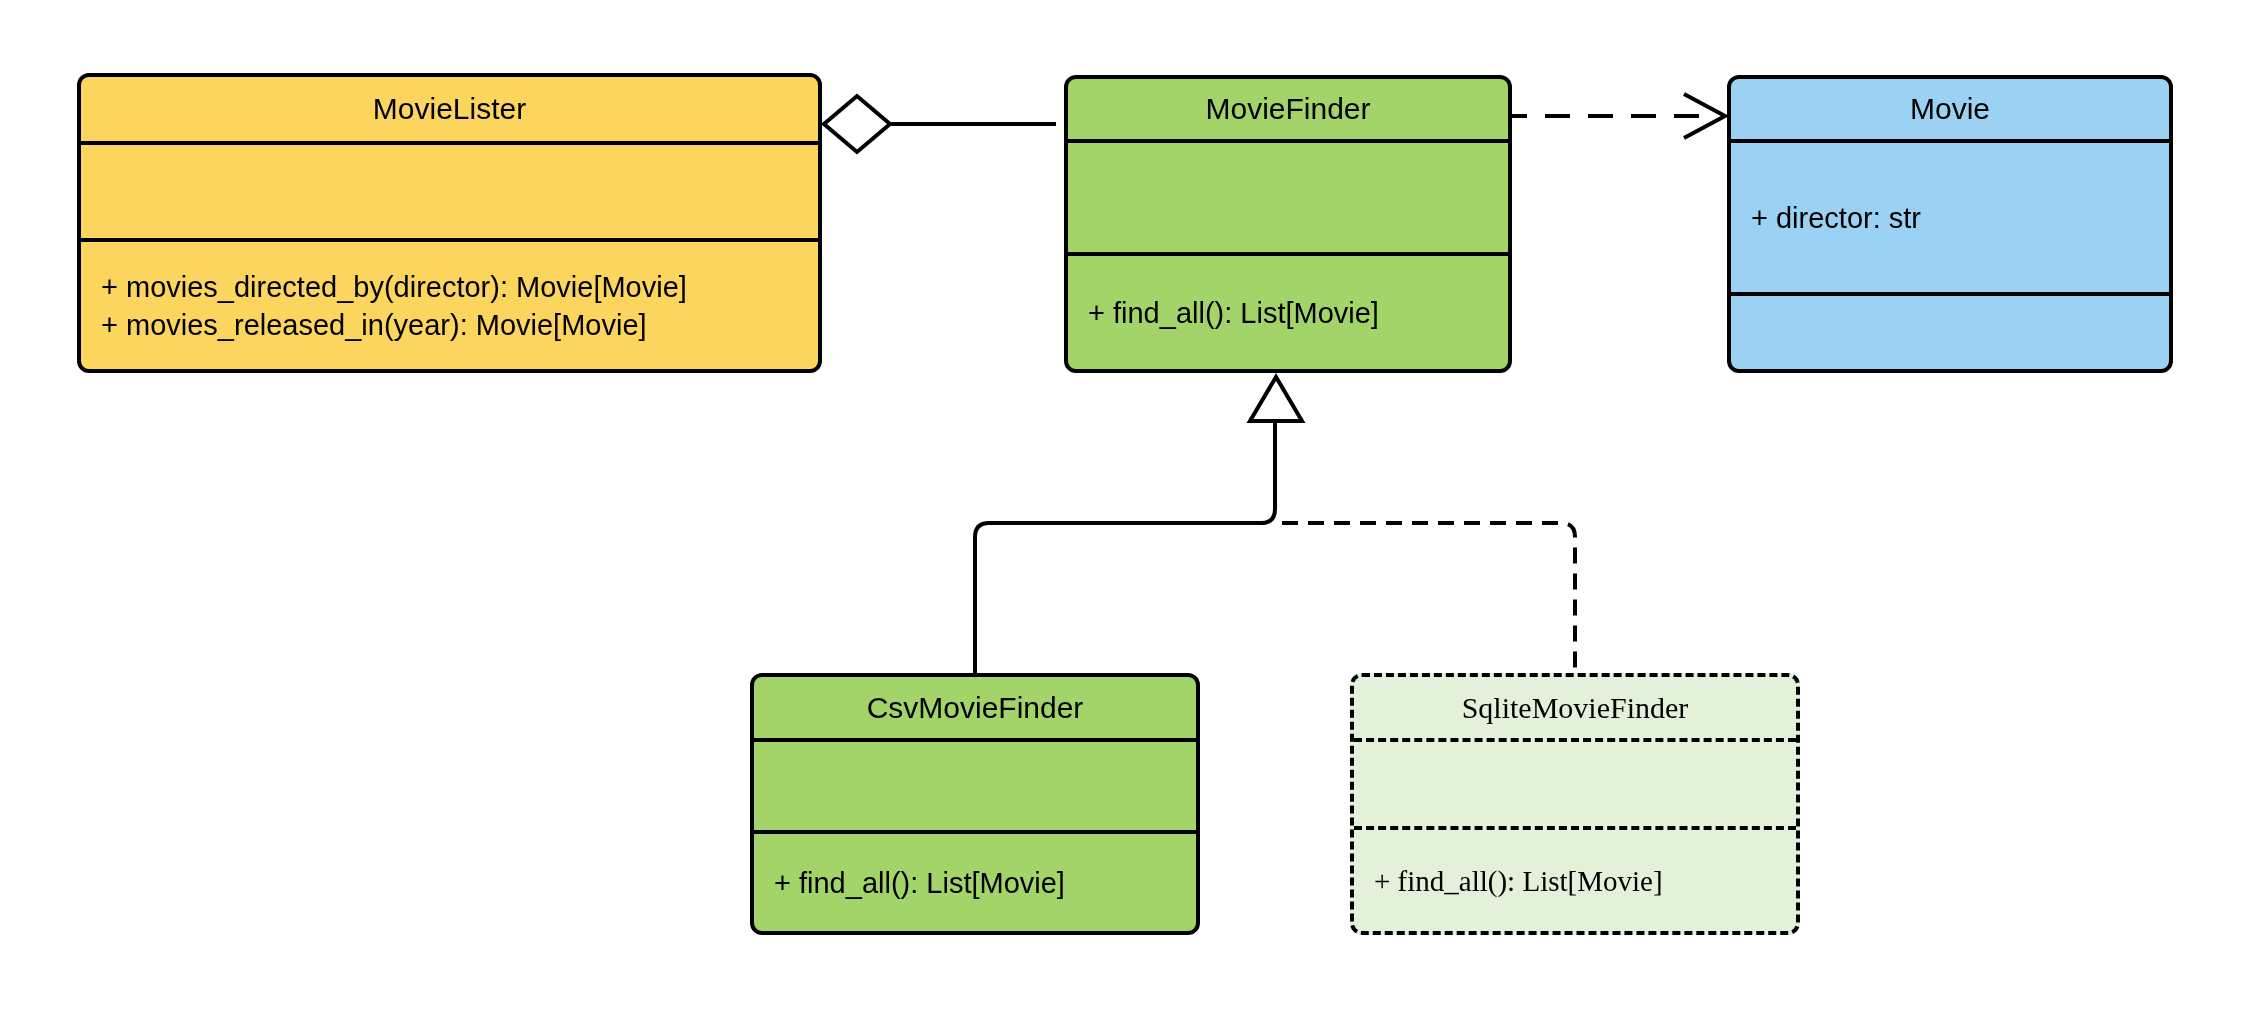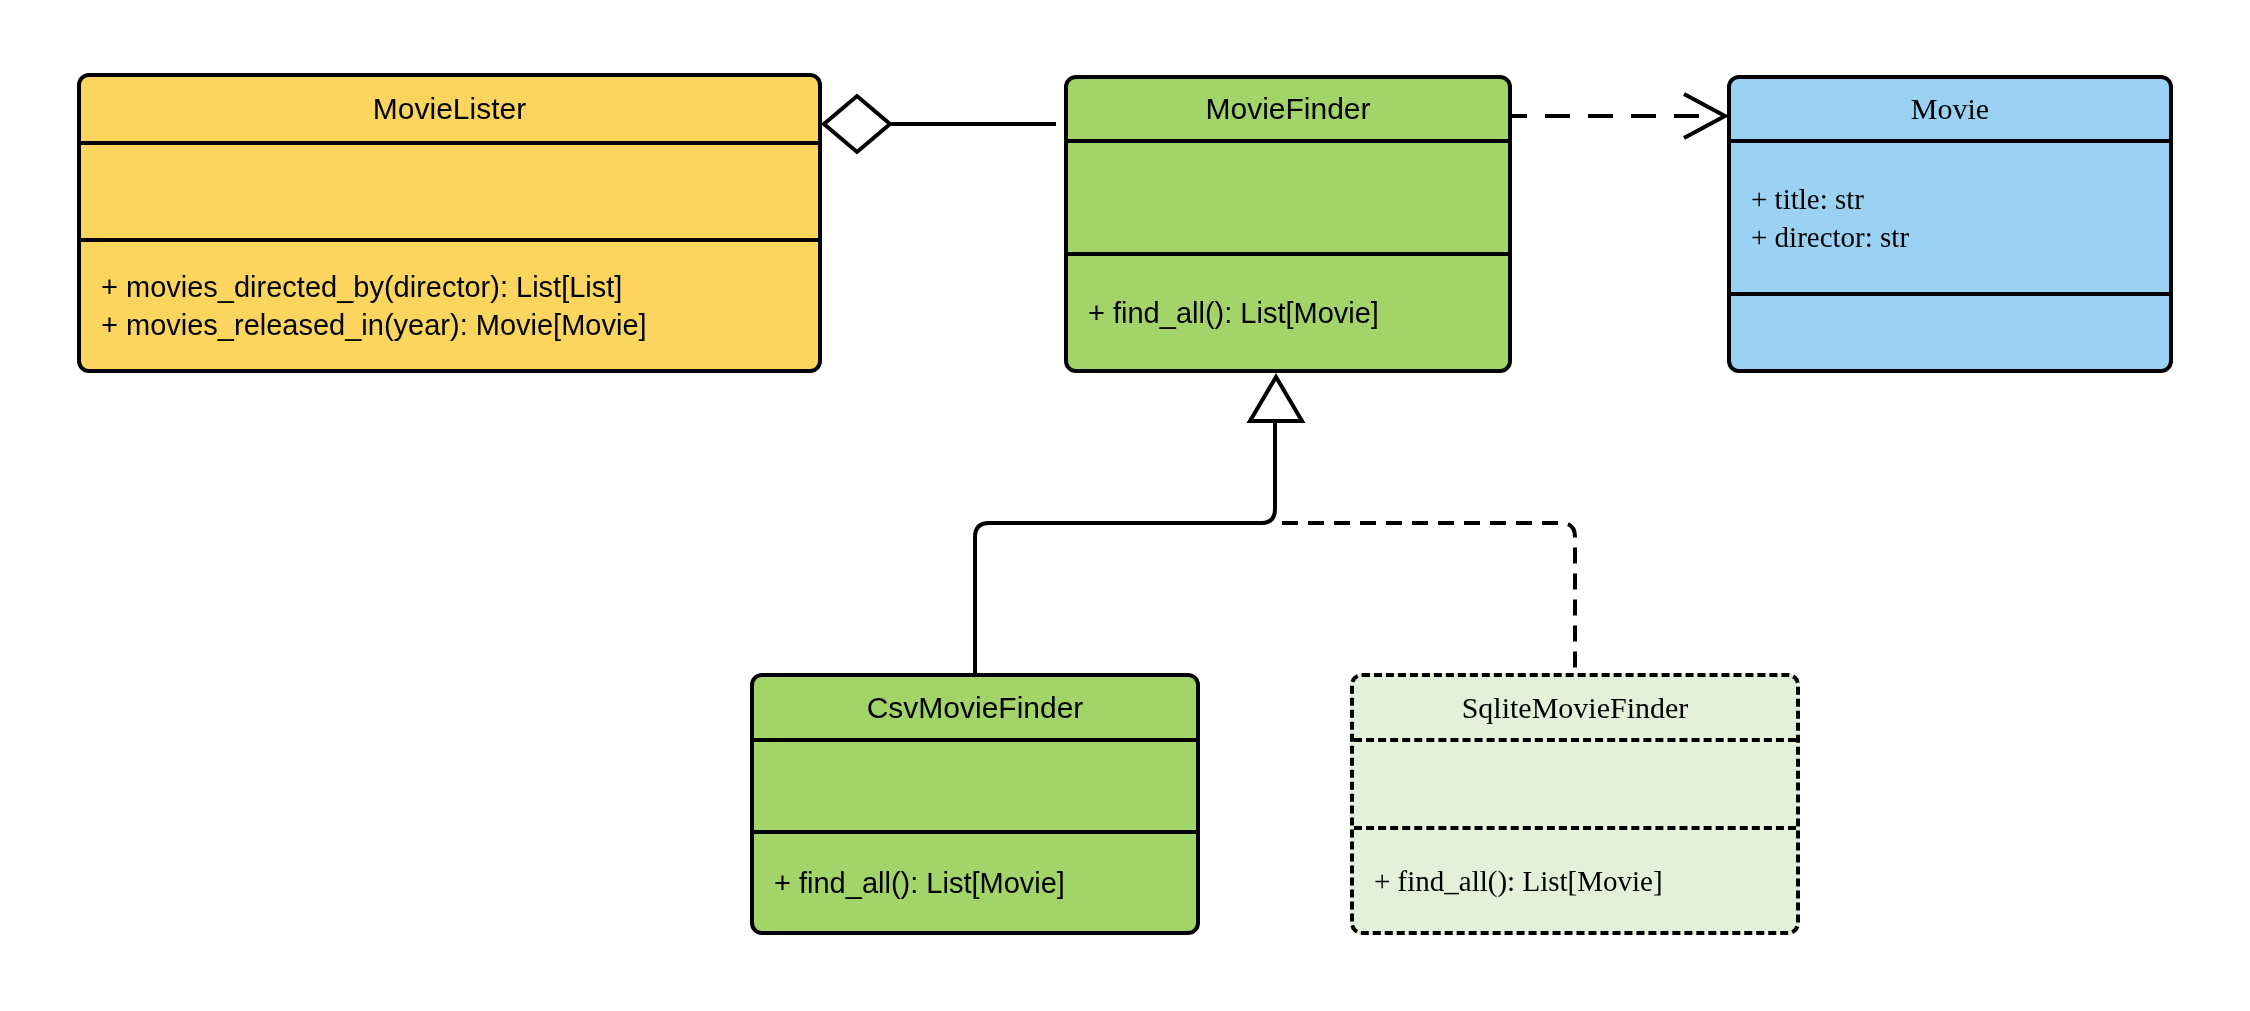--- a/index.html
+++ b/index.html
@@ -99,37 +99,36 @@
 
     <g>
       <path d="M 1282 523 L 1561 523 Q 1575 523 1575 537 L 1575 676" fill="none" stroke="#000000" stroke-width="4" stroke-dasharray="16 10"></path>
     </g>
   </svg>
 
   <div class="uml-class" style="left: 77px; top: 73px; width: 745px; height: 300px; background-color: rgb(251, 213, 94);">
     <div class="compartment title-compartment" style="height:68px">MovieLister</div>
     <div class="compartment attrs-compartment" style="height:97px"></div>
     <div class="methods-compartment">
-      <div>+ movies_directed_by(director): List[List]</div>
+      <div>+ movies_directed_by(director): Movie[Movie]</div>
       <div>+ movies_released_in(year): Movie[Movie]</div>
     </div>
   </div>
 
   <div class="uml-class" style="left: 1052px; top: 75px; width: 448px; height: 298px; background-color: rgb(162, 212, 105); margin-left: 12px;">
     <div class="compartment title-compartment" style="height:64px">MovieFinder</div>
     <div class="compartment attrs-compartment" style="height:113px"></div>
     <div class="methods-compartment">
       <div>+ find_all(): List[Movie]</div>
     </div>
   </div>
 
-  <div class="uml-class" style="left: 1727px; top: 75px; width: 446px; height: 298px; background-color: rgb(155, 210, 243); font-family: Liberation Serif, serif;">
+  <div class="uml-class" style="left: 1727px; top: 75px; width: 446px; height: 298px; background-color: rgb(155, 210, 243);">
     <div class="compartment title-compartment" style="height:64px">Movie</div>
     <div class="compartment attrs-compartment" style="height:153px">
-      <div>+ title: str</div>
       <div>+ director: str</div>
     </div>
     <div class="methods-compartment"></div>
   </div>
 
   <div class="uml-class" style="left: 750px; top: 673px; width: 450px; height: 262px; background-color: rgb(162, 212, 105);">
     <div class="compartment title-compartment" style="height:65px">CsvMovieFinder</div>
     <div class="compartment attrs-compartment" style="height:92px"></div>
     <div class="methods-compartment">
       <div>+ find_all(): List[Movie]</div>

